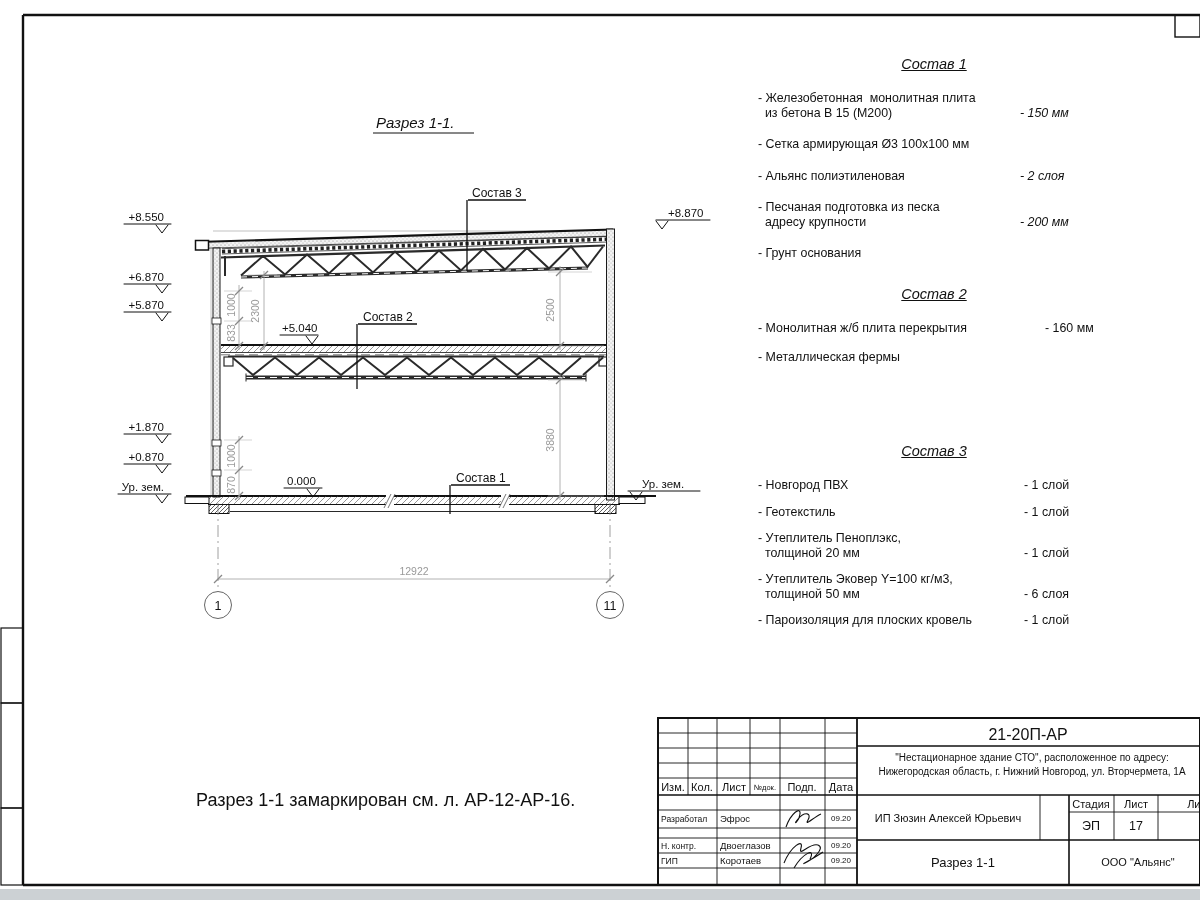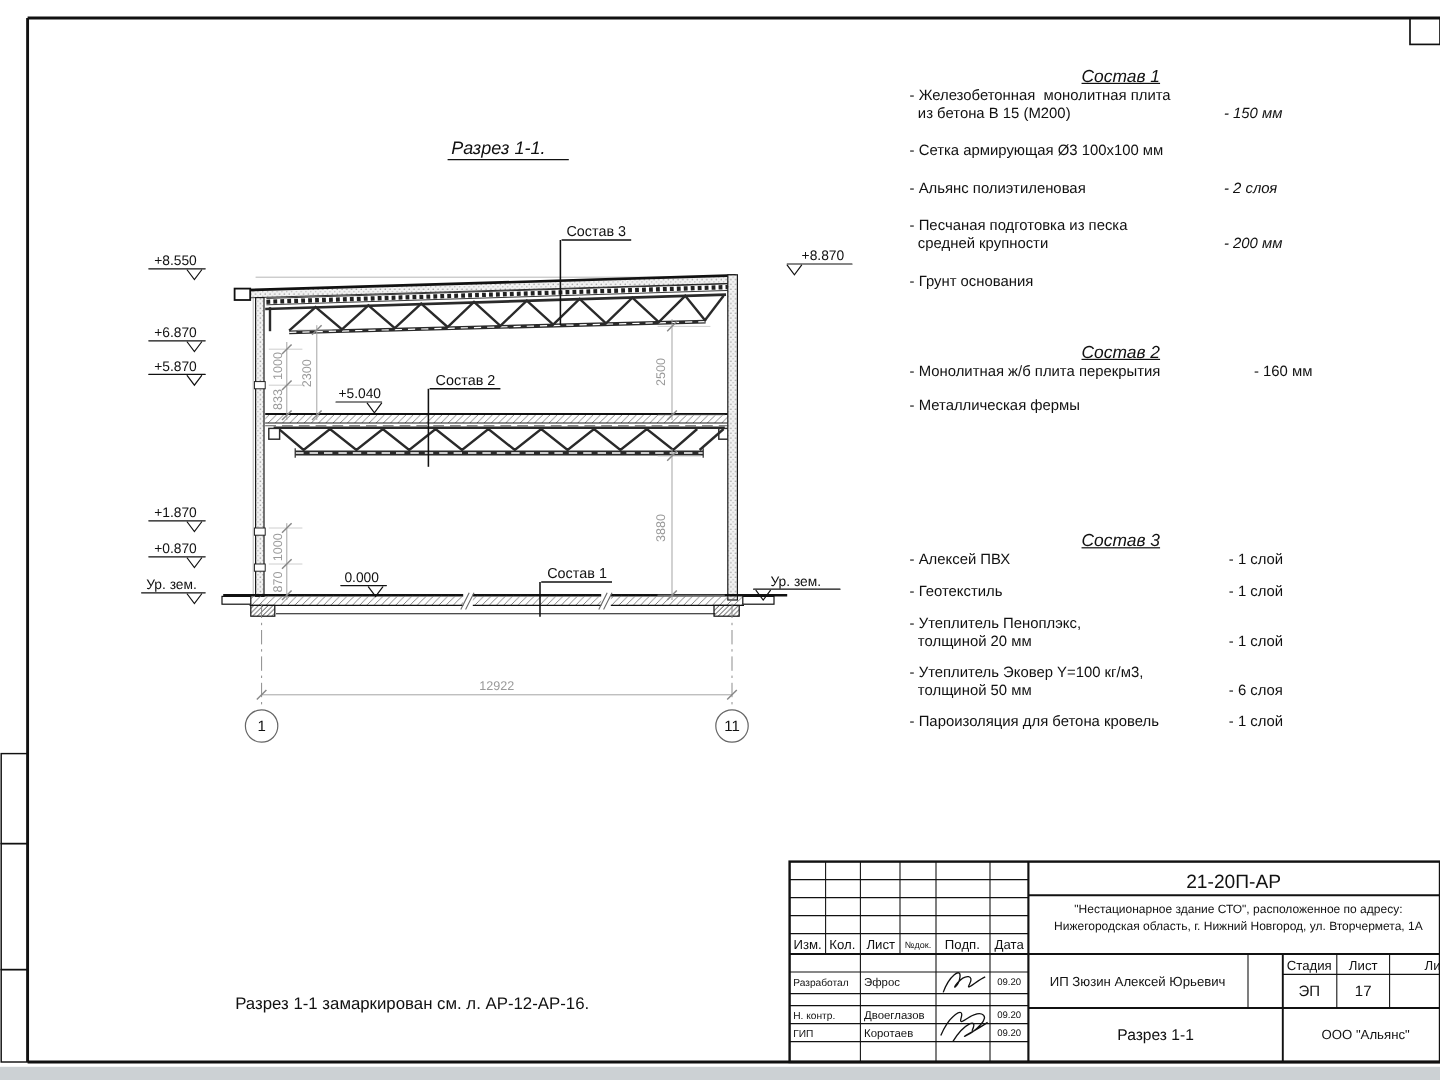--- a/index.html
+++ b/index.html
@@ -16,31 +16,31 @@
   .tb11{font-size:11px;}
   .tb12{font-size:12.5px;}
   .tb13{font-size:13px;}
   .tbcol{font-size:11px;}
   .tbcol-s{font-size:7.5px;}
   .tbrole{font-size:8.5px;}
   .tbname{font-size:9.5px;}
   .tbdate{font-size:8px;}
   .comp{position:absolute;width:442px;}
   .comp-title{width:352px;text-align:center;font-style:italic;font-size:14.5px;text-decoration:underline;}
-  .comp-items{}
+  .comp-items{margin-top:19px;}
   .citem{position:relative;font-size:12.4px;line-height:14.5px;}
   .cname{white-space:pre-wrap;}
   .cval{position:absolute;bottom:0;}
   .comp.c1 .citem{margin-bottom:17px;}
   .comp.c2 .citem{margin-bottom:14px;}
   .comp.c3 .citem{margin-bottom:12px;}
   .comp.c1 .cval{left:262px;font-style:italic;}
   .comp.c2 .cval{left:287px;}
   .comp.c3 .cval{left:266px;}
-  #note{position:absolute;left:196px;top:828px;font-size:14px;text-align:right;}
+  #note{position:absolute;left:196px;top:790px;font-size:18px;text-align:right;}
 </style>
 </head>
 <body>
 
 <div id="page">
 
 <svg width="1200" height="900" viewBox="0 0 1200 900">
   <defs>
     <pattern id="speck" width="4" height="4" patternUnits="userSpaceOnUse">
       <rect width="4" height="4" fill="#f2f2f2"></rect>
@@ -329,21 +329,21 @@
       <div class="citem">
           <div class="cname">- Сетка армирующая Ø3 100х100 мм</div>
           <span class="cval"></span>
         </div>
       <div class="citem">
           <div class="cname">- Альянс полиэтиленовая</div>
           <span class="cval">-  2 слоя</span>
         </div>
       <div class="citem">
           <div class="cname">- Песчаная подготовка из песка
-  средней крупности</div>
+  адресу крупности</div>
           <span class="cval">- 200 мм</span>
         </div>
       <div class="citem">
           <div class="cname">- Грунт основания</div>
           <span class="cval"></span>
         </div>
     </div>
   </div>
 
   <div class="comp c2" style="left:758px;top:286px">
@@ -357,38 +357,38 @@
           <div class="cname">- Металлическая фермы</div>
           <span class="cval"></span>
         </div>
     </div>
   </div>
 
   <div class="comp c3" style="left:758px;top:443px">
     <div class="comp-title">Состав 3</div>
     <div class="comp-items">
       <div class="citem">
-          <div class="cname">- Алексей ПВХ</div>
+          <div class="cname">- Новгород ПВХ</div>
           <span class="cval">- 1 слой</span>
         </div>
       <div class="citem">
           <div class="cname">- Геотекстиль</div>
           <span class="cval">- 1 слой</span>
         </div>
       <div class="citem">
           <div class="cname">- Утеплитель Пеноплэкс,
   толщиной 20 мм</div>
           <span class="cval">- 1 слой</span>
         </div>
       <div class="citem">
           <div class="cname">- Утеплитель Эковер Y=100 кг/м3,
   толщиной 50 мм</div>
           <span class="cval">- 6 слоя</span>
         </div>
       <div class="citem">
-          <div class="cname">- Пароизоляция для бетона кровель</div>
+          <div class="cname">- Пароизоляция для плоских кровель</div>
           <span class="cval">- 1 слой</span>
         </div>
     </div>
   </div>
 
   <div id="note">Разрез 1-1 замаркирован см. л. АР-12-АР-16.</div>
 </div>
 
 </body></html>

